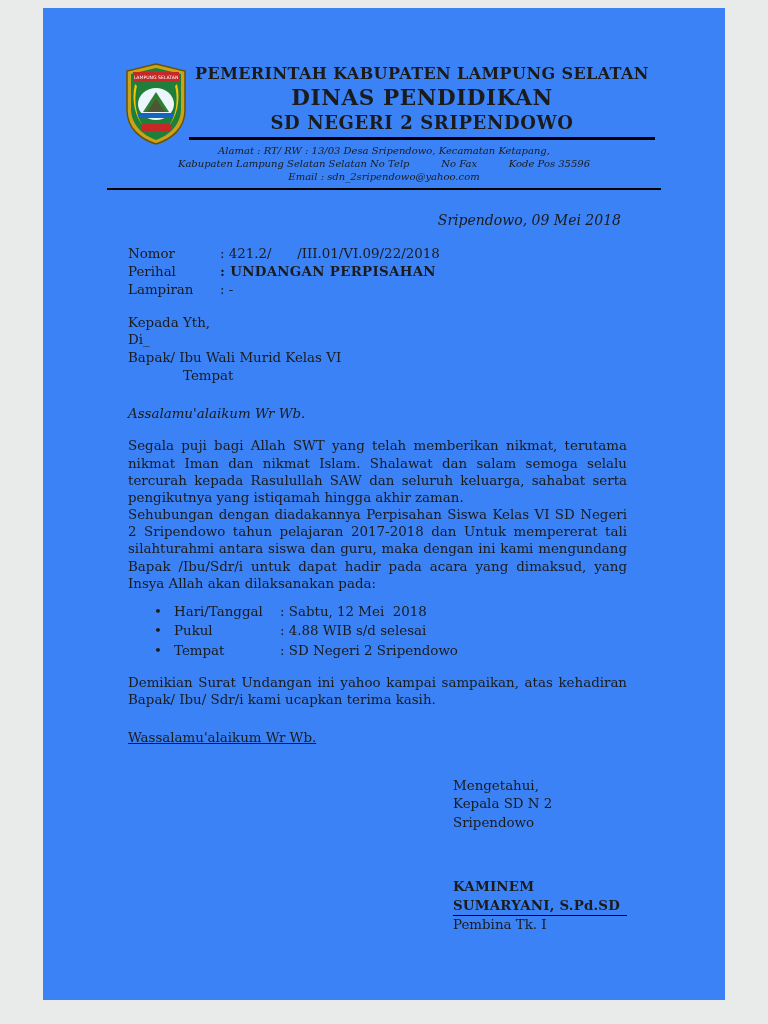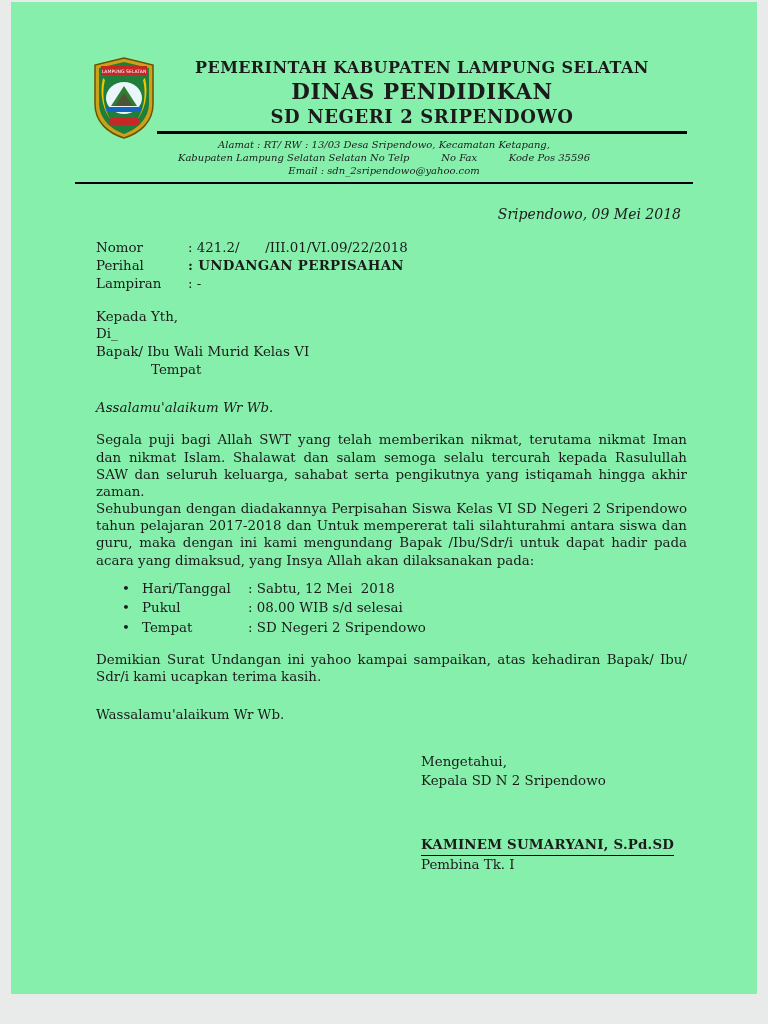--- a/index.html
+++ b/index.html
@@ -5,23 +5,23 @@
   html, body { margin: 0; padding: 0; }
   body {
     width: 768px; height: 1024px;
     background: #e9eaea;
     font-family: "DejaVu Serif", "Liberation Serif", serif;
     color: #1b1b1b;
     overflow: hidden;
   }
   .page {
     position: relative;
-    width: 746px; height: 992px;
-    margin: 2px auto;
-    background: #86efac;
+    width: 682px; height: 992px;
+    margin: 8px auto;
+    background: #3b82f6;
   }
   
   .header { position: relative; padding-top: 56px; }
   .logo { position: absolute; left: 80px; top: 54px; width: 66px; height: 84px; }
   .title-block {
     margin: 0 70px 0 146px;
     text-align: center;
     border-bottom: 3px solid #000;
     padding-bottom: 4px;
   }
@@ -32,37 +32,37 @@
     margin: 4px 64px 0 64px;
     text-align: center;
     font-style: italic;
     font-size: 10px;
     line-height: 1.32;
   }
   .header-rule { margin: 4px 64px 0 64px; border-top: 2.5px solid #000; height: 0; }
   .ws-pre { white-space: pre; }
 
   
-  .letter-body { padding: 0 70px 0 85px; font-size: 13.4px; line-height: 1.28; }
+  .letter-body { padding: 0 98px 0 85px; font-size: 13.4px; line-height: 1.28; }
   .date-line { text-align: right; font-style: italic; font-size: 14px; margin-top: 22px; padding-right: 6px; }
   .meta-block { margin-top: 16px; }
   .meta-row { display: flex; line-height: 1.32; }
   .meta-label { width: 92px; flex: none; }
   .bold { font-weight: bold; letter-spacing: .3px; }
   .recipient-block { margin-top: 15px; line-height: 1.32; }
   .indent { padding-left: 55px; }
   .salutation { margin-top: 21px; font-style: italic; }
   .paragraphs { margin-top: 15px; text-align: justify; }
   .para { margin: 0; }
   .event-list { margin-top: 10px; padding-left: 26px; line-height: 1.45; }
   .event-item { display: flex; }
   .bullet { width: 20px; flex: none; }
   .event-label { width: 106px; flex: none; }
   .closing { margin-top: 14px; text-align: justify; }
-  .closing-salutation { margin-top: 21px; }
+  .closing-salutation { margin-top: 21px; text-decoration: underline; }
 
   
   .signature { margin-top: 30px; margin-left: 325px; line-height: 1.4; }
   .sig-name-block { margin-top: 44px; }
   .sig-name {
     font-weight: bold;
     letter-spacing: .2px;
     display: inline-block;
     border-bottom: 1.6px solid #000;
     padding-bottom: 1px;
@@ -137,21 +137,21 @@
 
     <div class="event-list">
       <div class="event-item">
         <span class="bullet">•</span>
         <span class="event-label">Hari/Tanggal</span>
         <span class="ws-pre">: Sabtu, 12 Mei  2018</span>
       </div>
       <div class="event-item">
         <span class="bullet">•</span>
         <span class="event-label">Pukul</span>
-        <span class="ws-pre">: 08.00 WIB s/d selesai</span>
+        <span class="ws-pre">: 4.88 WIB s/d selesai</span>
       </div>
       <div class="event-item">
         <span class="bullet">•</span>
         <span class="event-label">Tempat</span>
         <span class="ws-pre">: SD Negeri 2 Sripendowo</span>
       </div>
     </div>
 
     <div class="closing">Demikian Surat Undangan ini yahoo kampai sampaikan, atas kehadiran Bapak/ Ibu/ Sdr/i kami ucapkan terima kasih.</div>
 

